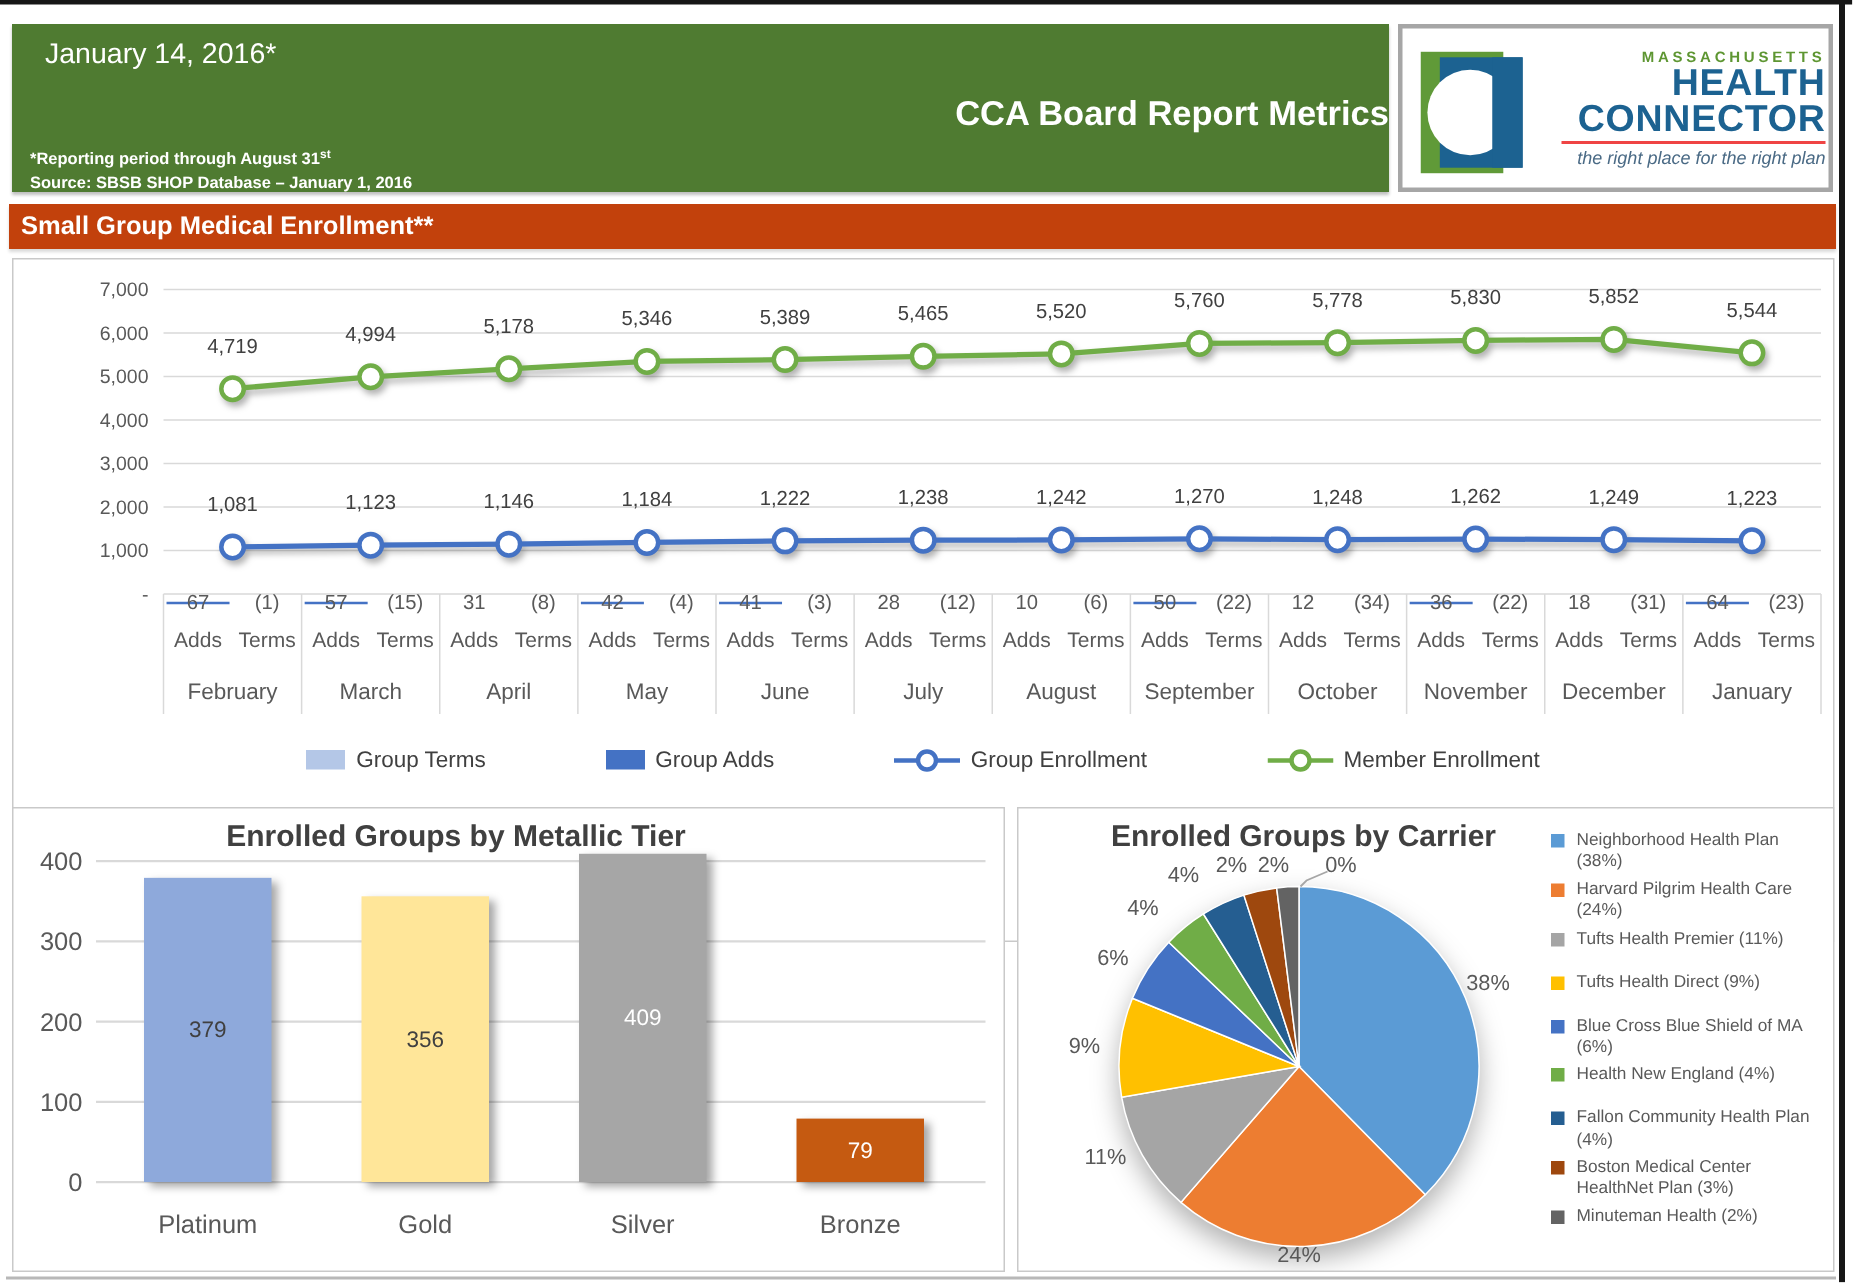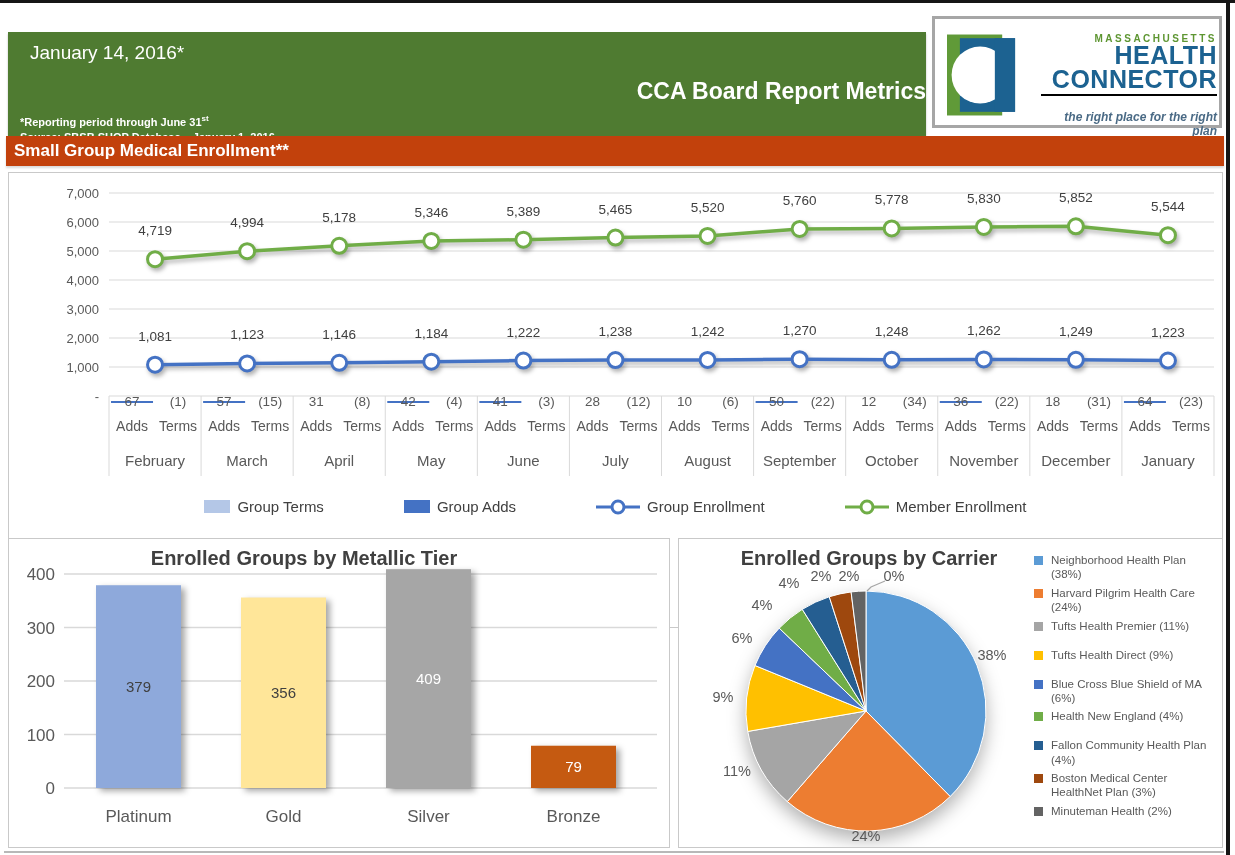--- a/index.html
+++ b/index.html
@@ -5,35 +5,35 @@
   html,body{margin:0;padding:0;background:#fff;}
   #page{position:relative;width:1235px;height:855px;background:#fff;
         font-family:"Liberation Sans",sans-serif;overflow:hidden;}
   .abs{position:absolute;}
   
   .frame-top{left:0;top:0;width:1235px;height:3px;background:#161616;}
   .frame-right{left:1226px;top:0;width:4px;height:855px;background:#161616;}
   .frame-bottom{left:4px;top:851px;width:1220px;height:2px;background:#b8b8b8;}
   
   .header{left:8px;top:16px;width:918px;height:112px;background:#4F7B31;color:#fff;
-          box-shadow:0 2px 2px rgba(0,0,0,.25);margin-top:16px;}
+          box-shadow:0 2px 2px rgba(0,0,0,.25);}
   .hdr-date{position:absolute;left:22px;top:10px;font-size:19px;}
   .hdr-title{position:absolute;left:0;top:46px;width:100%;text-align:right;
              font-size:23px;font-weight:bold;}
   .hdr-notes{position:absolute;left:12px;top:82px;font-size:11px;font-weight:600;line-height:1.35;}
   .hdr-notes sup{font-size:8px;}
   
   .logo-panel{left:932px;top:16px;width:290px;height:112px;background:#fff;
               border:3px solid #a6a6a6;box-sizing:border-box;text-align:right;}
   .logo-mark{position:absolute;left:12px;top:10px;}
   .logo-text{position:absolute;left:106px;top:14px;width:176px;}
   .logo-region{font-size:10px;font-weight:bold;letter-spacing:2.5px;color:#5E9632;}
   .logo-name{font-size:25px;font-weight:bold;color:#1C6291;line-height:.94;letter-spacing:.5px;}
-  .logo-tagline{margin-top:3px;border-top:2px solid #000000;padding-top:14px;
-                font-size:12px;font-style:italic;font-weight:bold;color:#4a6a85;}
+  .logo-tagline{margin-top:3px;border-top:2px solid #ef4444;padding-top:2px;
+                font-size:12px;font-style:italic;font-weight:normal;color:#4a6a85;}
   
   .section-bar{left:6px;top:136px;width:1218px;height:30px;background:#c2410c;
                color:#fff;font-size:17px;font-weight:bold;line-height:30px;padding-left:8px;
                box-sizing:border-box;box-shadow:0 2px 2px rgba(0,0,0,.15);}
   
   .panel{background:#fff;border:1px solid #c9c9c9;box-sizing:border-box;}
   .line-panel{left:8px;top:172px;width:1215px;height:456px;}
   .bar-panel{left:8px;top:538px;width:662px;height:310px;}
   .pie-panel{left:678px;top:538px;width:545px;height:310px;}
   .chart-title{position:absolute;text-align:center;font-size:20px;font-weight:bold;color:#404040;}
@@ -55,21 +55,21 @@
 
 <div id="page">
   <div class="abs frame-top"></div>
   <div class="abs frame-right"></div>
   <div class="abs frame-bottom"></div>
 
   <div class="abs header">
     <div class="hdr-date">January 14, 2016*</div>
     <div class="hdr-title">CCA Board Report Metrics</div>
     <div class="hdr-notes">
-      <div><span>*Reporting period through June 31</span><sup>st</sup></div>
+      <div><span>*Reporting period through August 31</span><sup>st</sup></div>
       <div>Source: SBSB SHOP Database – January 1, 2016</div>
     </div>
   </div>
 
   <div class="abs logo-panel">
     <svg class="logo-mark" width="92" height="92" viewBox="0 0 100 100">
       <rect x="0" y="6" width="60" height="88" fill="#609A38"></rect>
       <rect x="14" y="10" width="60" height="80" fill="#1C6291"></rect>
       <circle cx="36" cy="50" r="31" fill="#ffffff"></circle>
       <rect x="52" y="10" width="22" height="80" fill="#1C6291"></rect>

